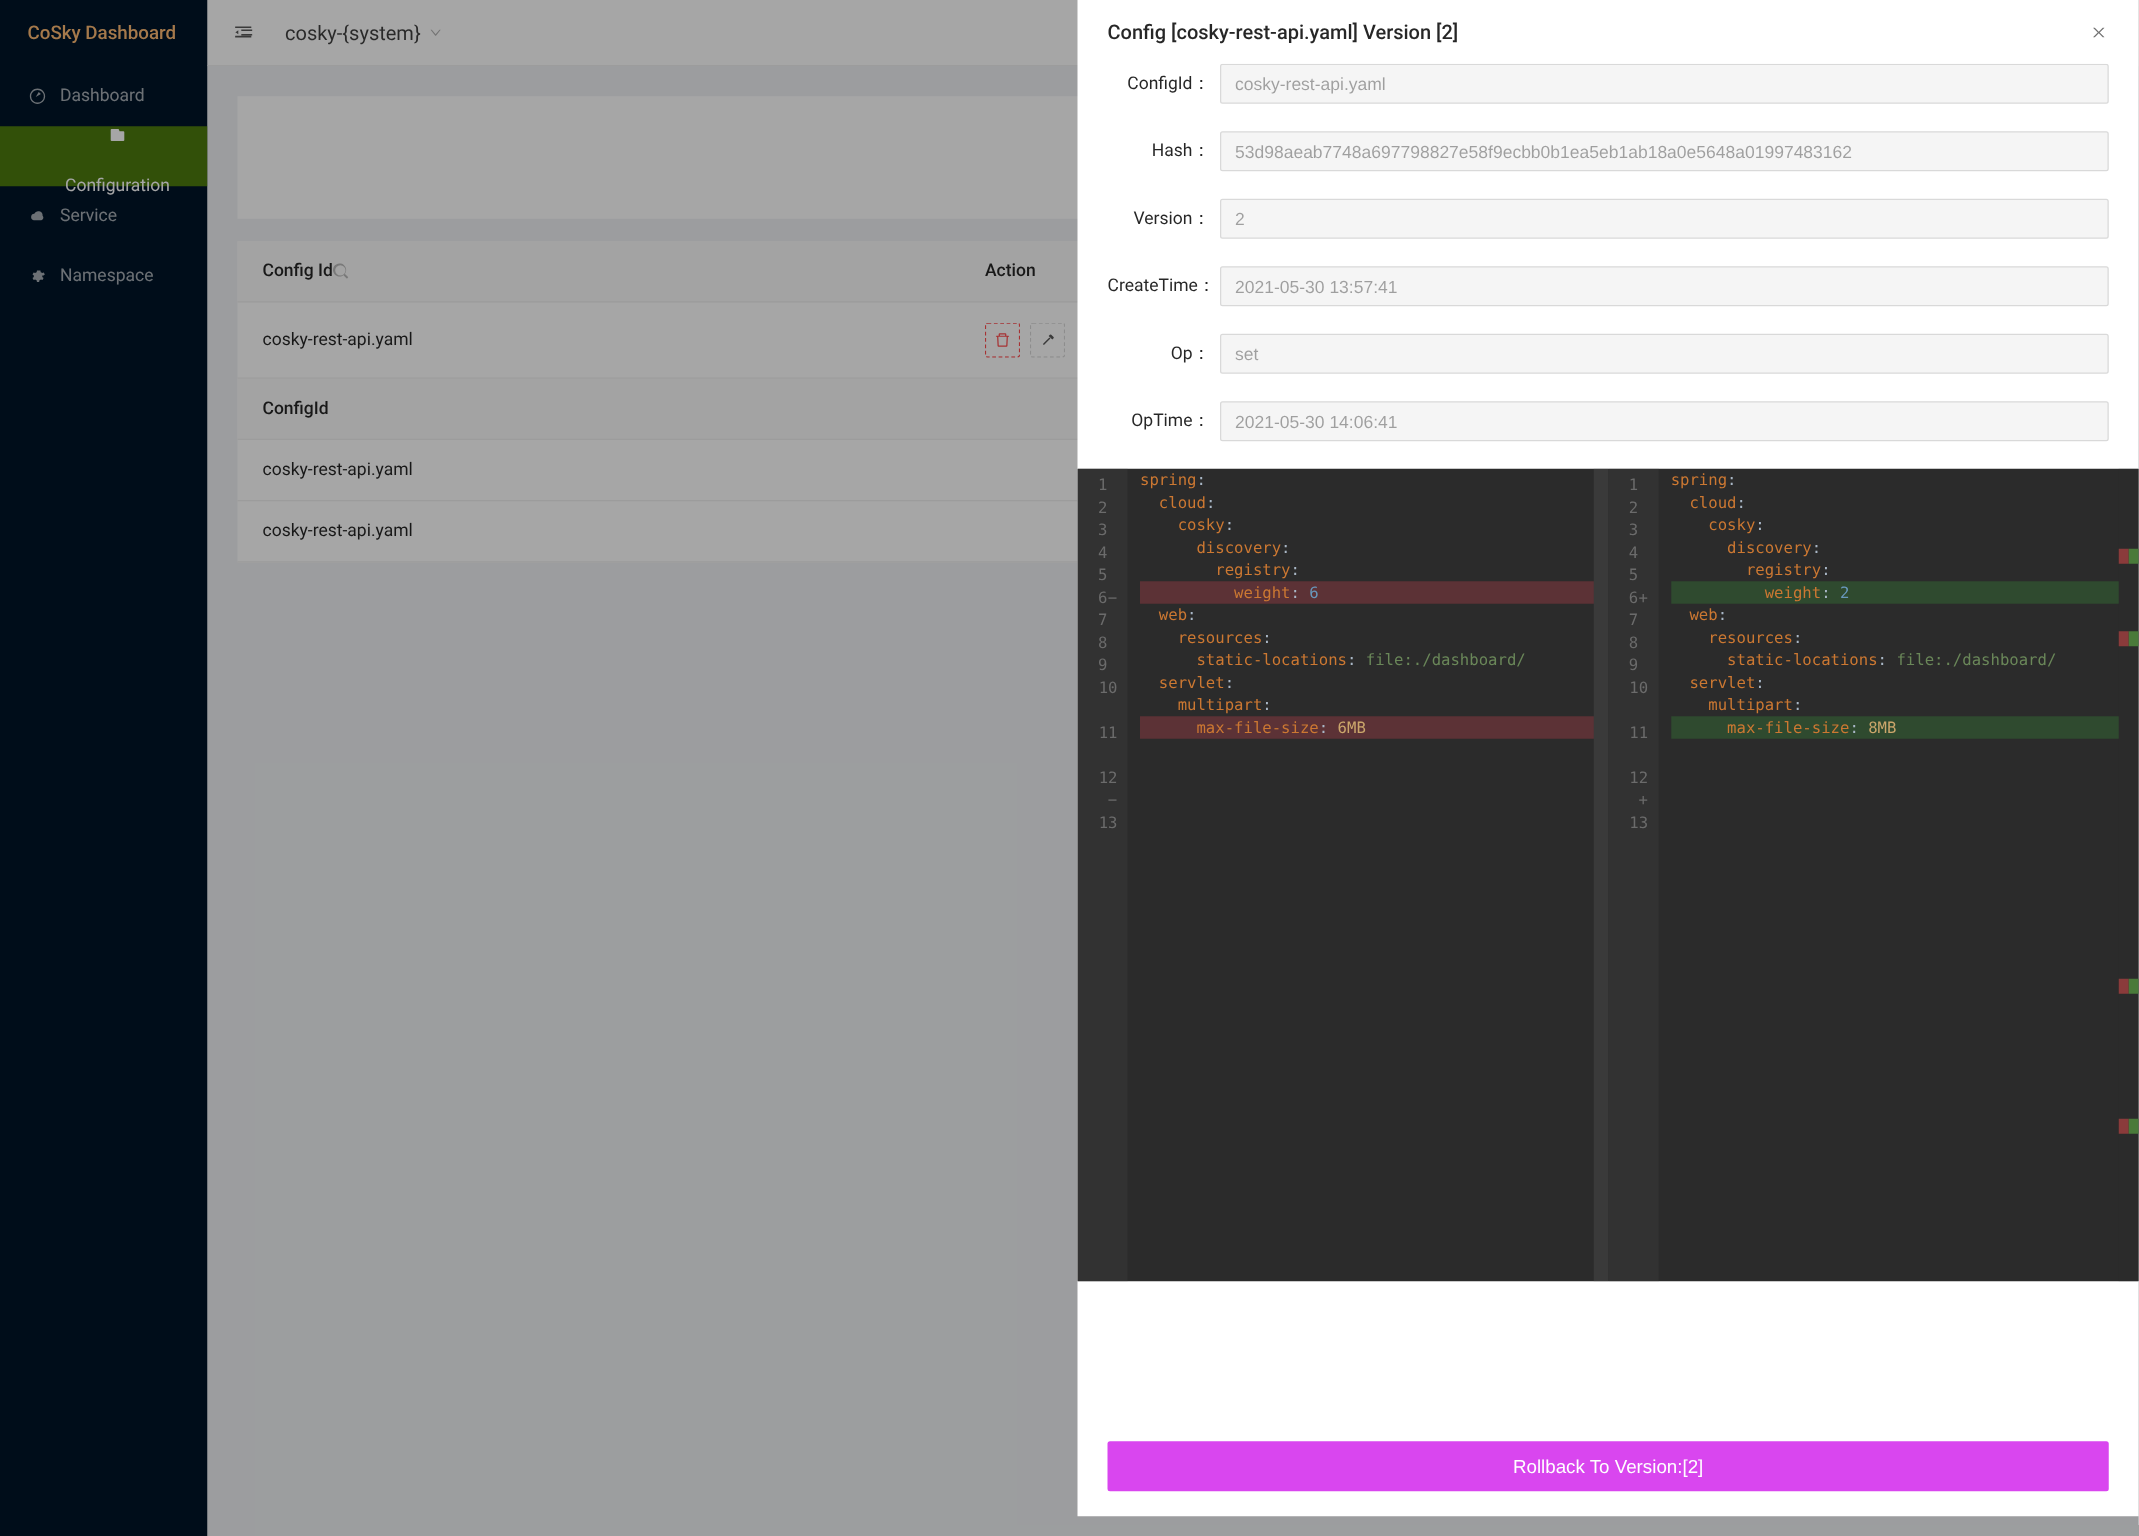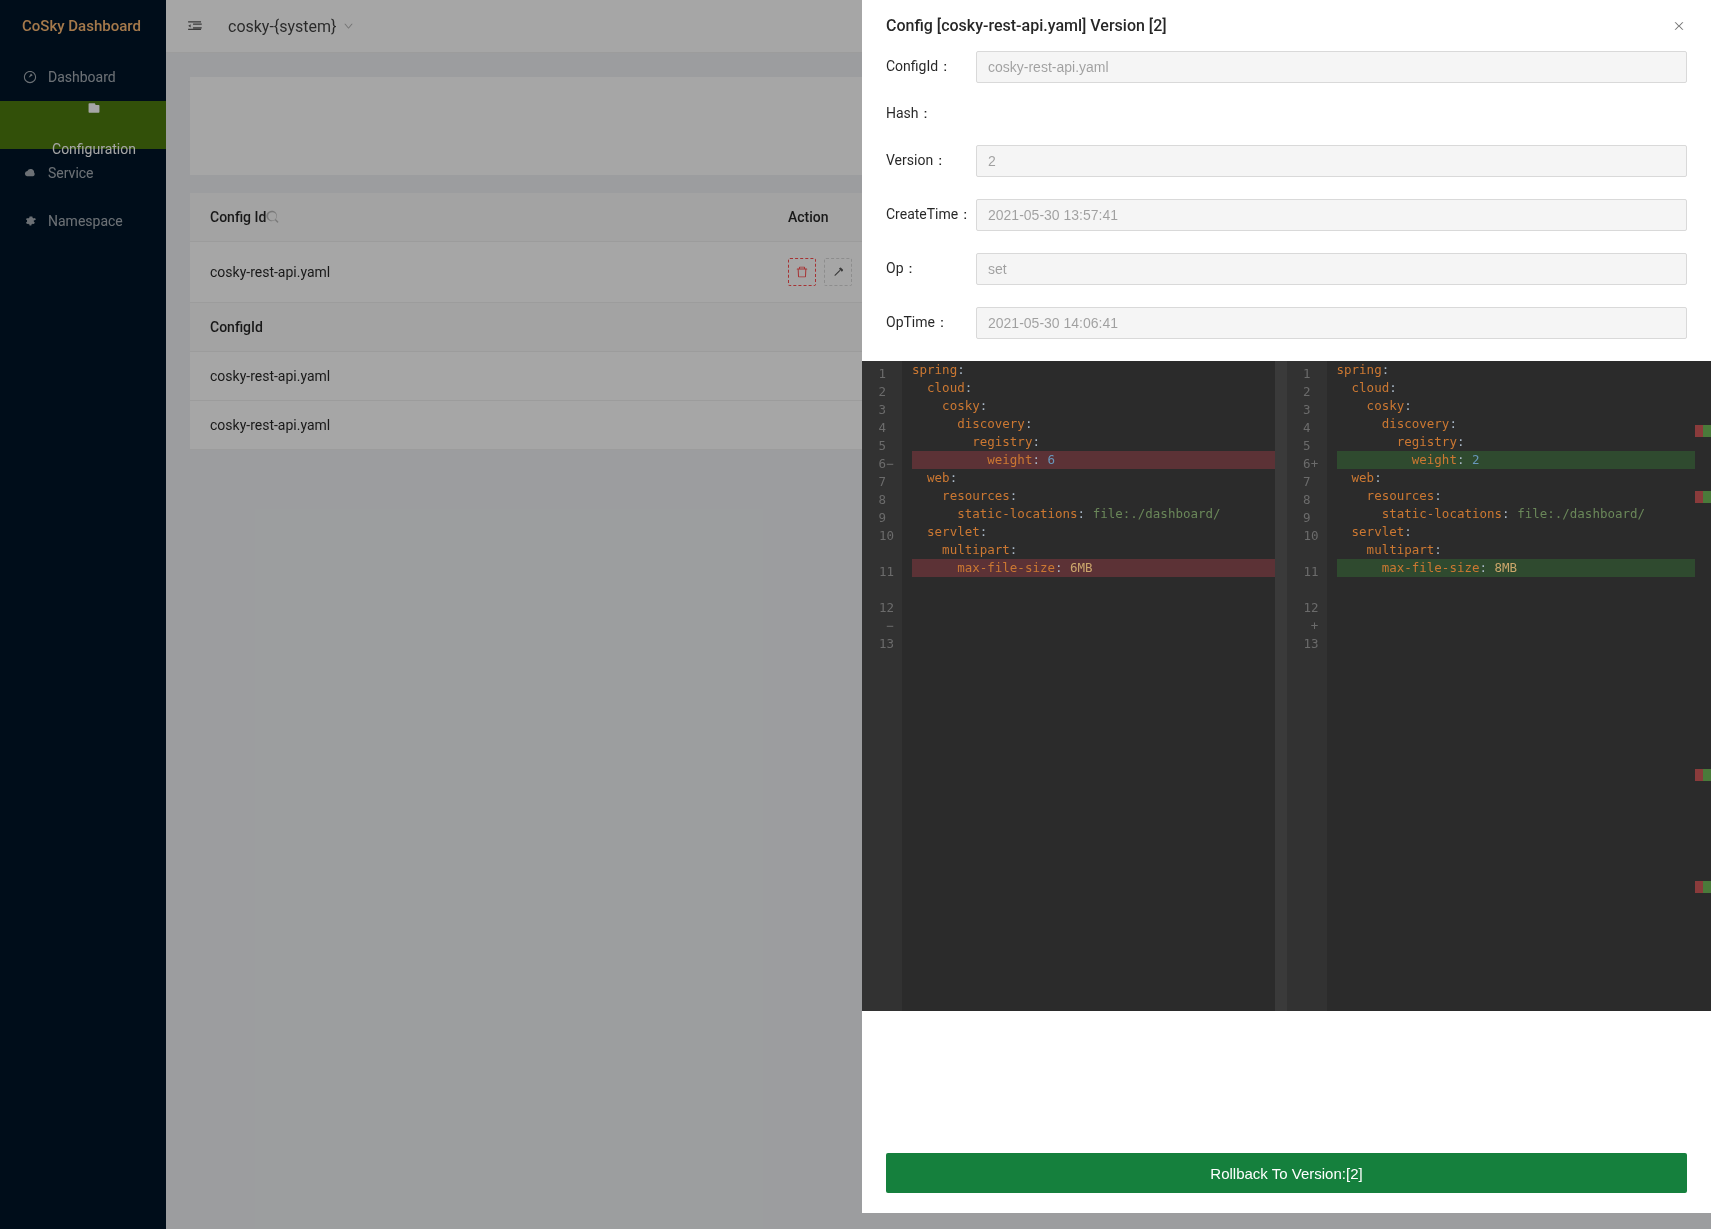--- a/index.html
+++ b/index.html
@@ -119,21 +119,21 @@
       overflow: auto;
       padding: 0 24px 16px;
     }
     .form-row {
       display:flex;
       align-items:center;
       margin-bottom: 22px;
     }
     .form-label {
       width: 90px;
-      text-align: left;
+      text-align: right;
       padding-right: 8px;
       color: rgba(0,0,0,0.85);
     }
     .form-input {
       flex:1;
       height: 32px;
       border: 1px solid #d9d9d9;
       border-radius: 2px;
       padding: 0 11px;
       background: #f5f5f5;
@@ -195,21 +195,21 @@
       right:0; top:0; bottom:0;
       width:12px;
       background: #3a3a3a;
     }
     .drawer-footer {
       padding: 20px 24px;
     }
     .rollback-btn {
       width: 100%;
       height: 40px;
-      background: #15803d;
+      background: #d946ef;
       color: #fff;
       border: none;
       border-radius: 2px;
       font-size: 15px;
       cursor:pointer;
       margin-top:16px;
     }
     .close-x { cursor:pointer; font-size:16px; color: rgba(0,0,0,0.55); }
     .search-icon { color: rgba(0,0,0,0.25); }
     .trigger-icon { cursor:pointer; color: rgba(0,0,0,0.65); font-size:18px;}
@@ -327,20 +327,21 @@
         </svg>
     </span>
   </div>
   <div class="drawer-body">
     <div class="form-row">
       <div class="form-label">ConfigId：</div>
       <input class="form-input" disabled="" value="cosky-rest-api.yaml" style="">
     </div>
     <div class="form-row">
       <div class="form-label">Hash：</div>
+      <input class="form-input" disabled="" value="53d98aeab7748a697798827e58f9ecbb0b1ea5eb1ab18a0e5648a01997483162" style="">
     </div>
     <div class="form-row">
       <div class="form-label">Version：</div>
       <input class="form-input" disabled="" value="2" style="">
     </div>
     <div class="form-row">
       <div class="form-label">CreateTime：</div>
       <input class="form-input" disabled="" value="2021-05-30 13:57:41" style="">
     </div>
     <div class="form-row">

